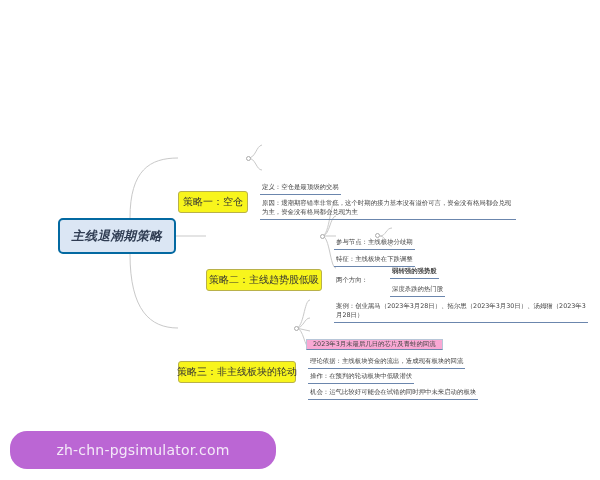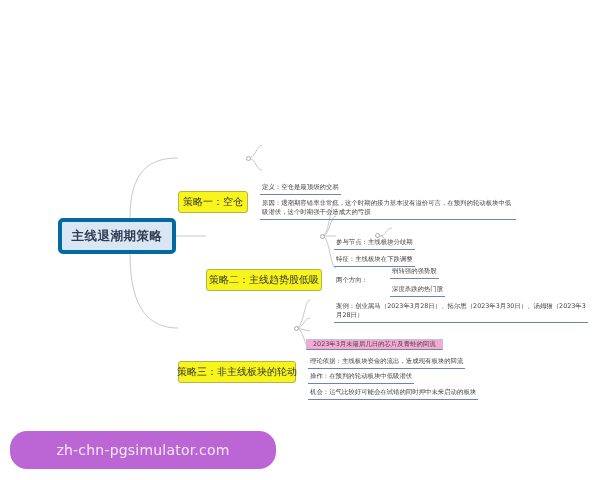--- a/index.html
+++ b/index.html
@@ -4,23 +4,23 @@
   <style>
     html, body { margin: 0; padding: 0; }
     body {
       width: 600px; height: 480px; position: relative; overflow: hidden;
       background: #ffffff;
       font-family: "DejaVu Sans", "Liberation Sans", sans-serif;
     }
     svg.lines { position: absolute; left: 0; top: 0; width: 600px; height: 480px; }
     .root {
       position: absolute; left: 58px; top: 218px; width: 118px; height: 36px;
-      background: #dbe6f4; border: 4px solid #0369a1; border-radius: 5px;
+      background: #dbe6f4; border: 2px solid #0369a1; border-radius: 5px;
       box-sizing: border-box; display: flex; align-items: center; justify-content: center;
-      font-size: 12.5px; font-weight: bold; color: #2f3c52; letter-spacing: 0.5px;
+      font-size: 12.5px; font-weight: bold; color: #2f3c52; letter-spacing: 0.5px; font-style: italic;
     }
     .branch {
       position: absolute; height: 22px; background: #f8f51c; border: 1px solid #b9b14a;
       border-radius: 3px; box-sizing: border-box; display: flex; align-items: center;
       justify-content: center; font-size: 10px; color: #333; padding: 0 5px; white-space: nowrap; margin-top: 44px;
     }
     .leaf {
       position: absolute; font-size: 6.4px; color: #444; line-height: 9px;
       border-bottom: 1px solid #6b86ad; padding: 0 2px 2px 2px; white-space: nowrap; margin-top: 48px;
     }
@@ -72,38 +72,38 @@
 </div>
 
 <div class="branch" style="left:178px; top:147px; width:70px;">
   <span>策略一：空仓</span>
 </div>
 <div class="knob" style="left:246px; top:156px;"></div>
 <div class="leaf" style="left:260px; top:135px;">
   <span>定义：空仓是最顶级的交易</span>
 </div>
 <div class="leaf wrap" style="left:260px; top:151px; width:252px;">
-  <span>原因：退潮期容错率非常低，这个时期的接力基本没有溢价可言，在预判的轮动板块中低吸潜伏，这个时期强干会造成大的亏损</span>
+  <span>原因：退潮期容错率非常低，这个时期的接力基本没有溢价可言，资金没有格局都会兑现为主，资金没有格局都会兑现为主</span>
 </div>
 
 <div class="branch" style="left:206px; top:225px; width:116px;">
   <span>策略二：主线趋势股低吸</span>
 </div>
 <div class="knob" style="left:320px; top:234px;"></div>
 <div class="leaf" style="left:334px; top:190px;">
   <span>参与节点：主线板块分歧期</span>
 </div>
 <div class="leaf" style="left:334px; top:207px;">
   <span>特征：主线板块在下跌调整</span>
 </div>
 <div class="leaf" style="left:334px; top:228px; border-bottom:none;">
   <span>两个方向：</span>
 </div>
 <div class="knob" style="left:375px; top:233px;"></div>
-<div class="leaf" style="left:390px; top:219px;">
+<div class="leaf" style="left:390px; top:219px;font-weight:bold;">
   <span>弱转强的强势股</span>
 </div>
 <div class="leaf" style="left:390px; top:237px;">
   <span>深度杀跌的热门股</span>
 </div>
 <div class="leaf wrap" style="left:334px; top:254px; width:250px;">
   <span>案例：创业黑马（2023年3月28日）、拓尔思（2023年3月30日）、汤姆猫（2023年3月28日）</span>
 </div>
 
 <div class="branch" style="left:178px; top:317px; width:118px;">

